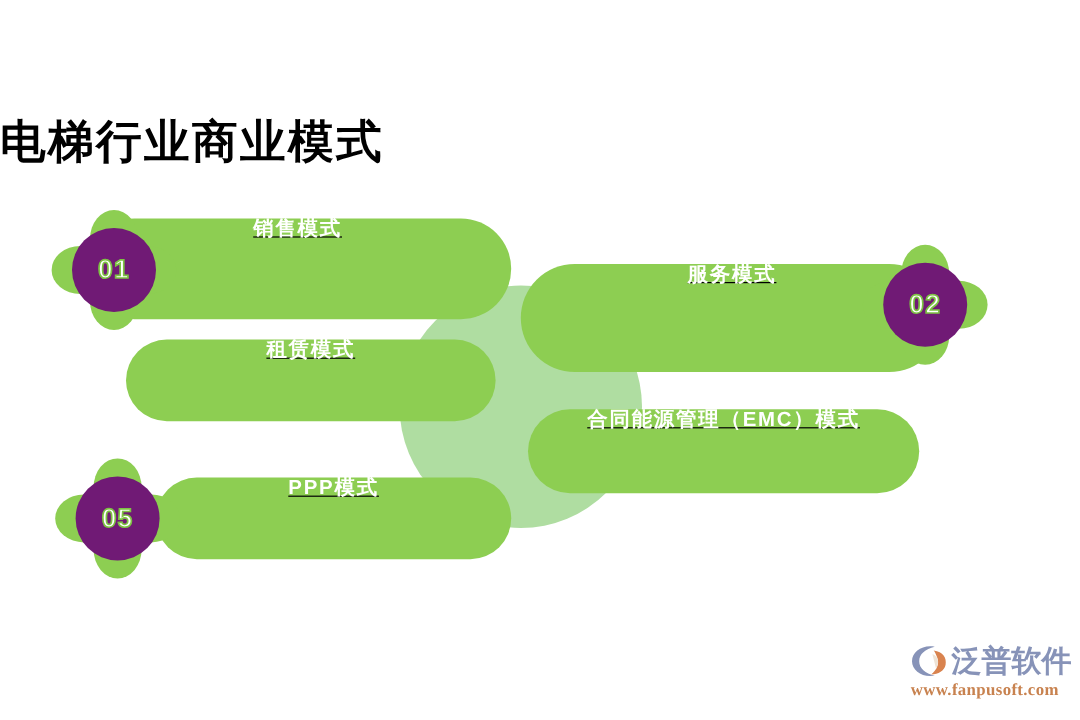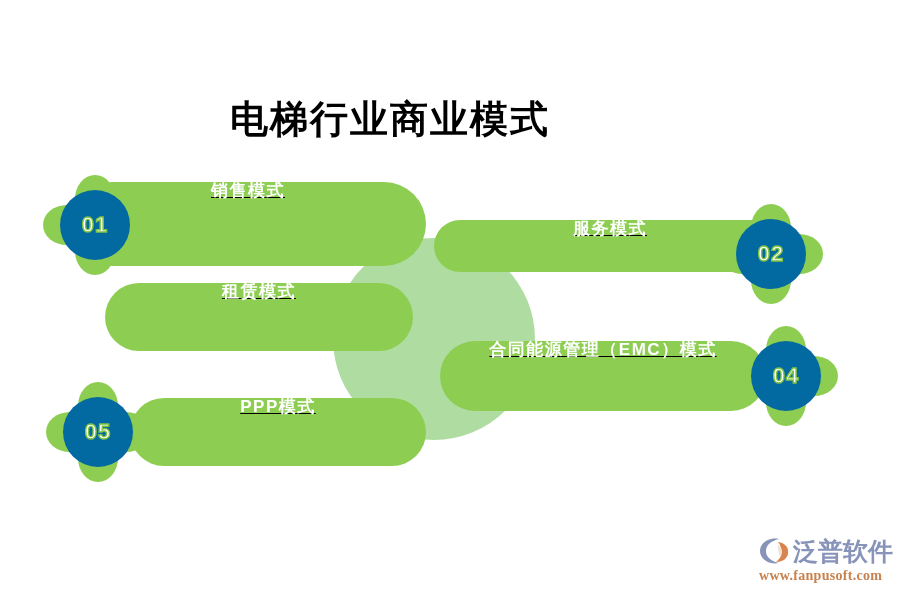--- a/index.html
+++ b/index.html
@@ -17,24 +17,23 @@
     position: relative;
     width: 900px;
     height: 600px;
     background: #ffffff;
     overflow: hidden;
   }
 
   
   .title {
     position: absolute;
-    left: 14px;
+    left: 0;
     top: 96px;
     width: 752px;
-    text-align: center;
     font-size: 38px;
     font-weight: bold;
     color: #000000;
     letter-spacing: 2px;
     line-height: 46px;
     white-space: nowrap;
   }
 
   
   .center-circle {
@@ -95,21 +94,21 @@
     left: 46px; top: 22px;
     width: 48px; height: 40px;
   }
   .badge-disc {
     position: absolute;
     left: 7px;
     top: 7px;
     width: 70px;
     height: 70px;
     border-radius: 50%;
-    background: #0369a1;
+    background: #701a75;
     display: flex;
     align-items: center;
     justify-content: center;
     z-index: 2;
   }
   .badge-num {
     font-size: 22px;
     font-weight: bold;
     letter-spacing: 1px;
     color: #ffffff;
@@ -174,48 +173,39 @@
   <div class="badge" style="left:53px; top:183px;">
     <div class="petal petal-top"></div>
     <div class="petal petal-bottom"></div>
     <div class="petal petal-left"></div>
     <div class="petal petal-right"></div>
     <div class="badge-disc">
       <span class="badge-num">01</span>
     </div>
   </div>
 
-  <div class="bar" style="left:434px; top:220px; width:352px; height:52px;">
+  <div class="bar" style="left:434px; top:220px; width:352px; height:90px;">
     <span class="bar-label">服务模式</span>
   </div>
   <div class="badge" style="left:729px; top:212px;text-align:right;">
     <div class="petal petal-top"></div>
     <div class="petal petal-bottom"></div>
     <div class="petal petal-left"></div>
     <div class="petal petal-right"></div>
     <div class="badge-disc">
       <span class="badge-num">02</span>
     </div>
   </div>
 
   <div class="bar" style="left:440px; top:341px; width:326px; height:70px;">
     <span class="bar-label">合同能源管理（EMC）模式</span>
   </div>
 
   <div class="bar" style="left:105px; top:283px; width:308px; height:68px;">
     <span class="bar-label">租赁模式</span>
-  </div>
-  <div class="badge" style="left:744px; top:334px;">
-    <div class="petal petal-top"></div>
-    <div class="petal petal-bottom"></div>
-    <div class="petal petal-left"></div>
-    <div class="petal petal-right"></div>
-    <div class="badge-disc">
-      <span class="badge-num">04</span>
-    </div>
   </div>
 
   <div class="bar" style="left:130px; top:398px; width:296px; height:68px;">
     <span class="bar-label">PPP模式</span>
   </div>
   <div class="badge" style="left:56px; top:390px;text-align:center;">
     <div class="petal petal-top"></div>
     <div class="petal petal-bottom"></div>
     <div class="petal petal-left"></div>
     <div class="petal petal-right"></div>

